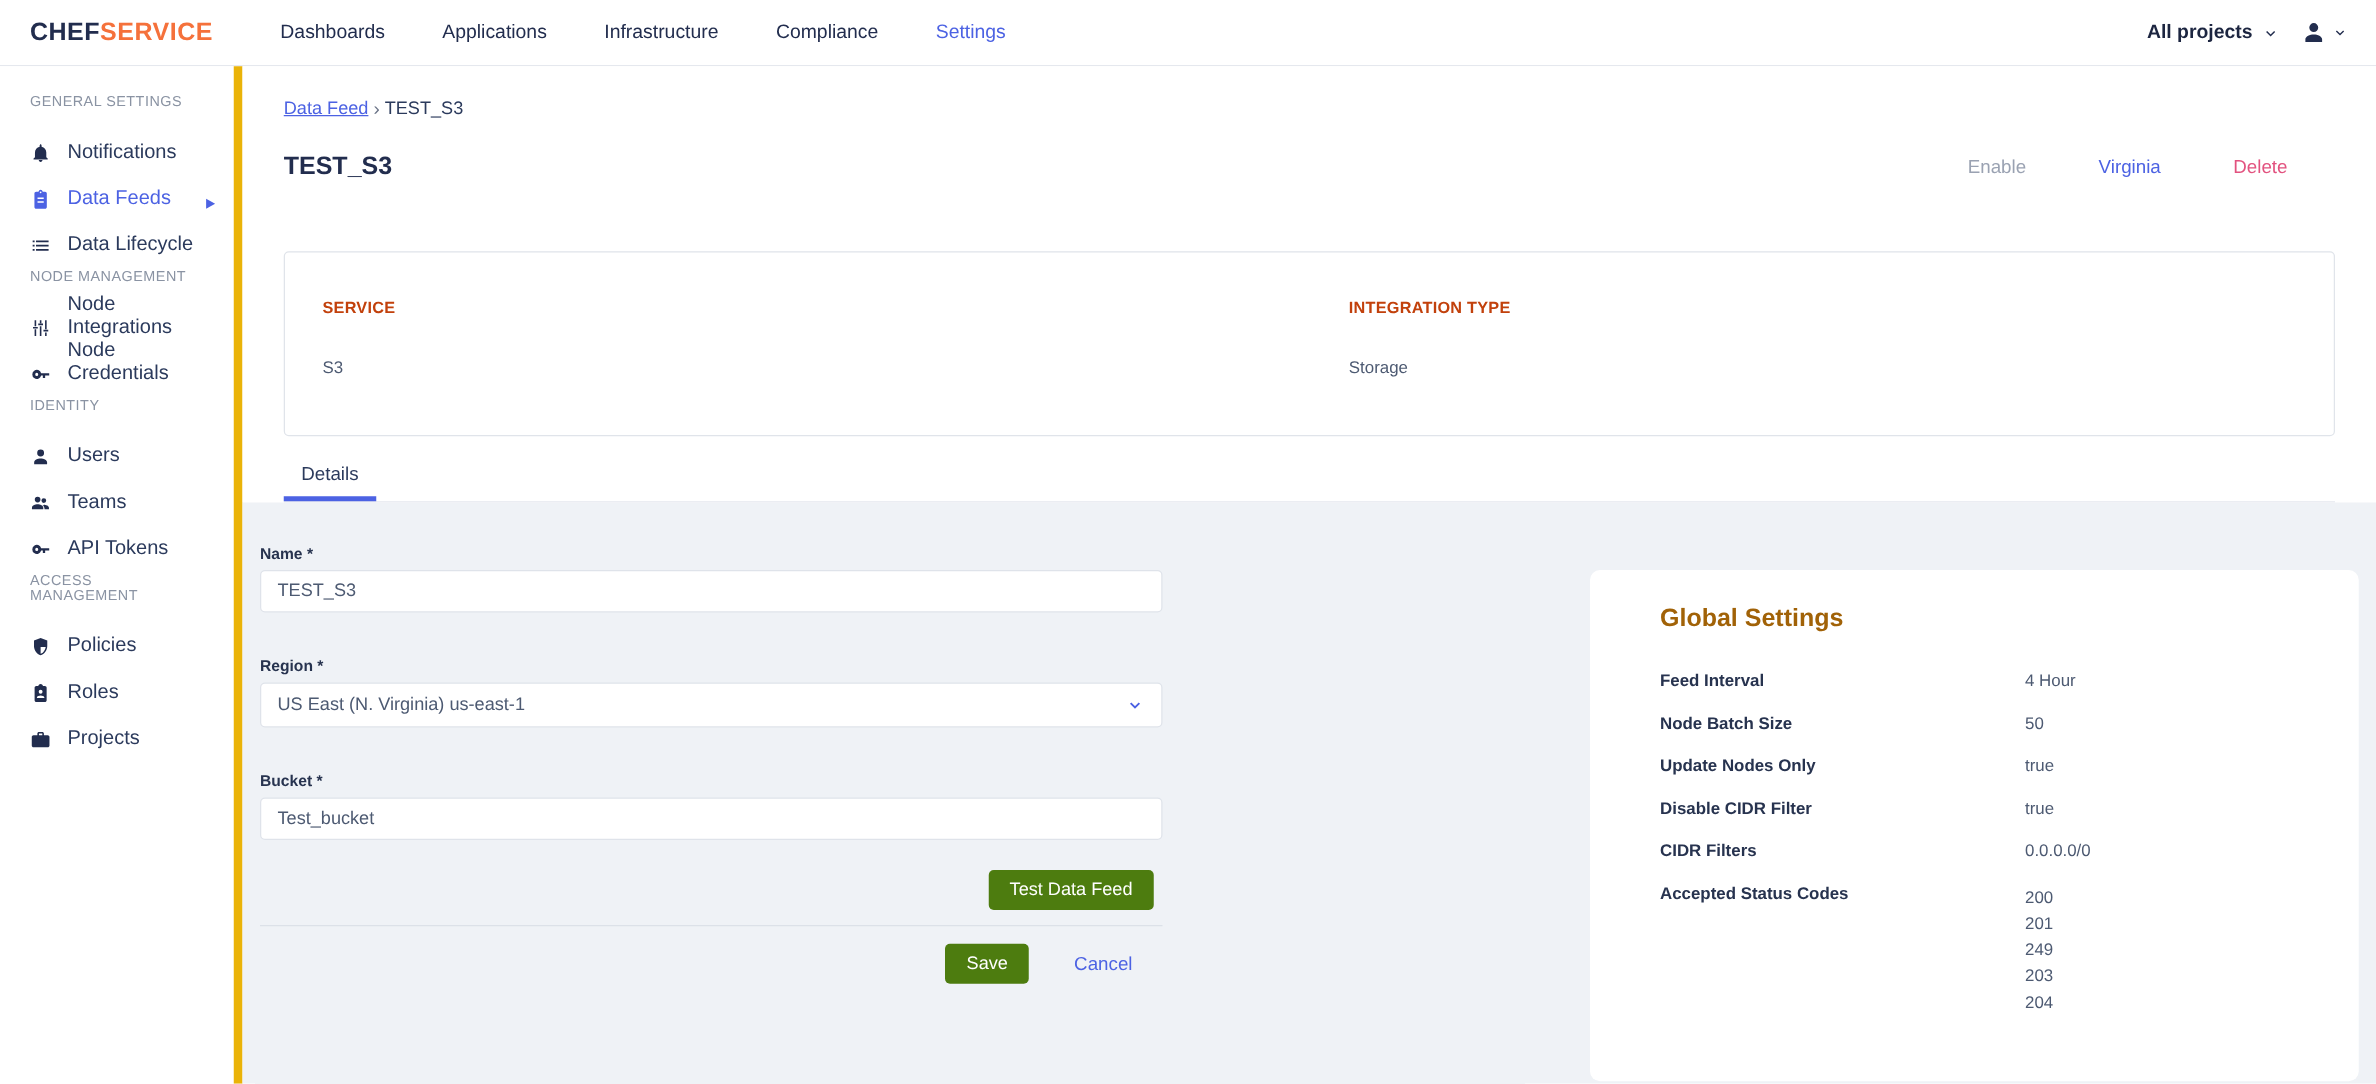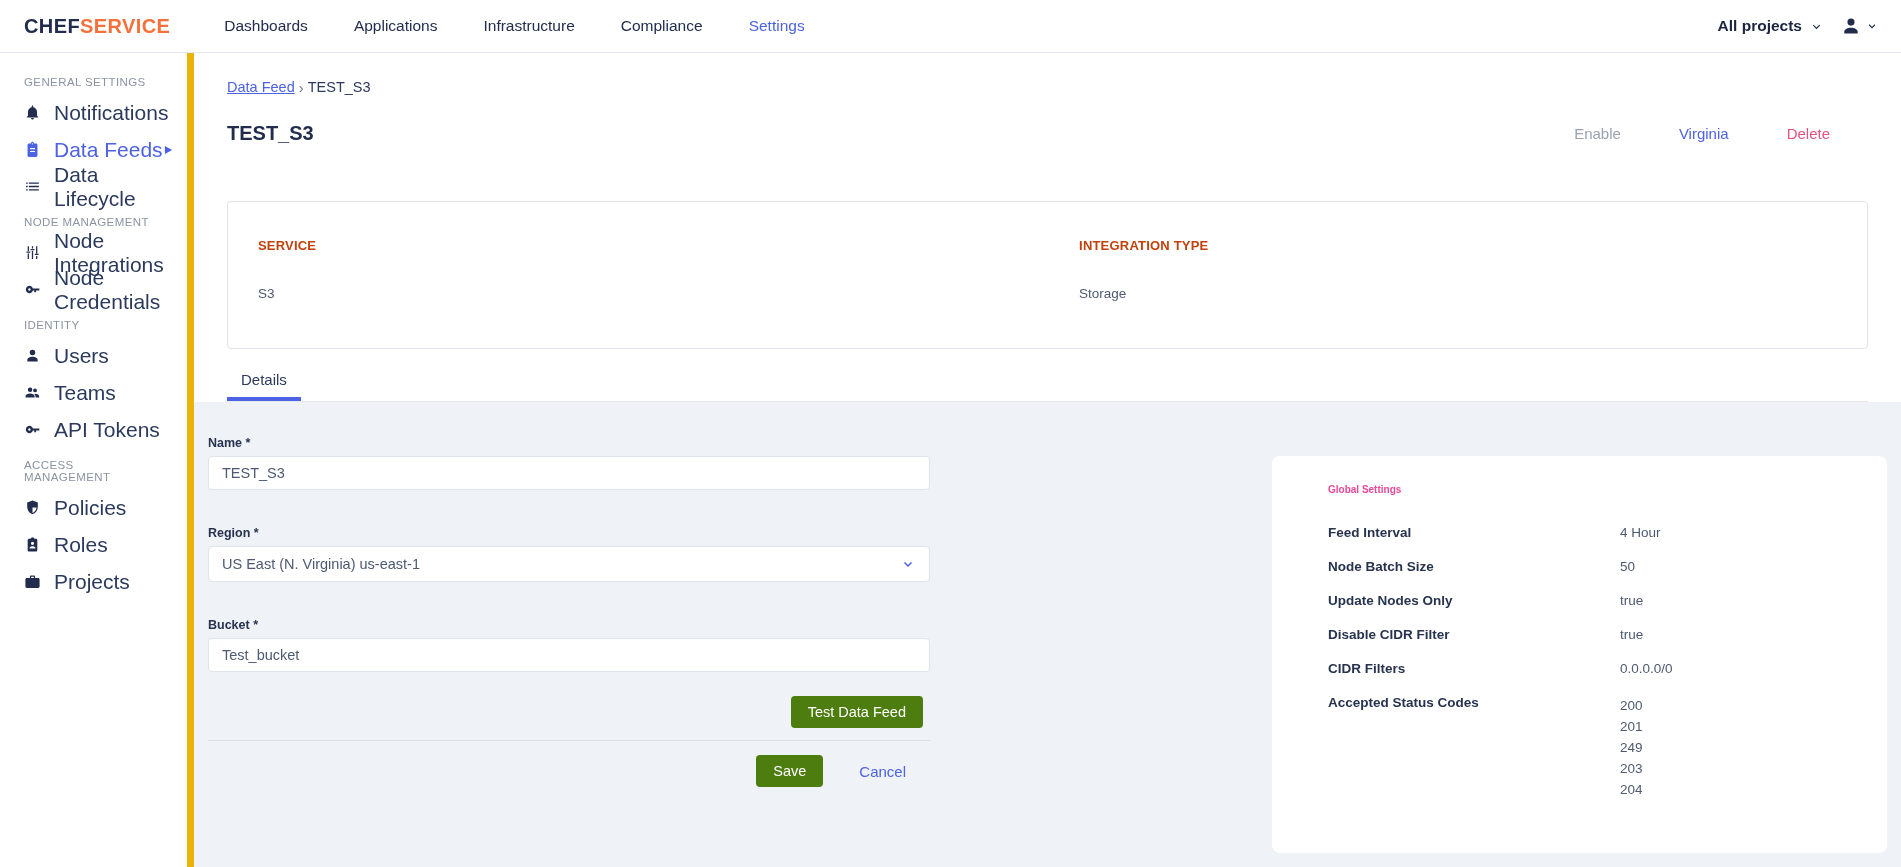--- a/index.html
+++ b/index.html
@@ -19,21 +19,21 @@
   .nav-right { margin-left:auto; display:flex; align-items:center; }
   .projects-filter { display:flex; align-items:center; gap:9px; font-size:15.5px; font-weight:700; color:#1c2540; cursor:pointer; }
   .chev { display:inline-flex; color:#222d4e; }
   .user-menu { display:flex; align-items:center; gap:5px; margin-left:18px; cursor:pointer; }
   .avatar { width:22px; height:22px; color:#222d4e; display:flex; }
 
   
   .shell { display:flex; height:814px; }
   .sidebar { width:194px; flex:none; background:#fff; border-right:7px solid #eab308; padding-top:12px; }
   .side-heading { padding:11px 24px 6px; font-size:11.5px; color:#8a93a3; letter-spacing:.4px; }
-  .side-item { display:flex; align-items:center; height:37px; padding:0 14px 0 24px; font-size:21px; color:#2b3a5c; cursor:pointer; }
+  .side-item { display:flex; align-items:flex-end; height:37px; padding:0 14px 0 24px; font-size:16px; color:#2b3a5c; cursor:pointer; }
   .side-item .icon { width:17px; height:17px; margin-right:13px; display:flex; color:#222d4e; flex:none; }
   .side-item.active, .side-item.active .icon { color:#4c62e3; }
   .side-arrow { margin-left:auto; display:flex; color:#4c62e3; }
 
   
   .main { flex:1; display:flex; flex-direction:column; min-width:0; }
   .main-top { padding:26px 33px 0; background:#fff; }
   .breadcrumb { display:flex; align-items:flex-start; gap:4px; font-size:14.5px; }
   .crumb-link { color:#4c62e3; text-decoration:underline; cursor:pointer; }
   .crumb-sep { color:#6b7488; font-size:15px; }
@@ -63,21 +63,21 @@
   .select-box { width:100%; height:36px; border:1px solid #dfe3ea; border-radius:4px; background:#fff; padding:0 15px 0 13px; font-size:14.5px; color:#4d5a72; display:flex; align-items:center; justify-content:space-between; cursor:pointer; }
   .select-box .chev { color:#4c62e3; }
   .test-row { display:flex; justify-content:flex-end; margin-top:24px; padding-right:7px; }
   .btn-primary { background:#4d7c0f; color:#fff; border:none; border-radius:4px; font-size:14.5px; padding:8px 17px; font-family:inherit; cursor:pointer; }
   .form-divider { border-top:1px solid #dce1e8; margin-top:12px; }
   .save-row { display:flex; justify-content:flex-end; align-items:center; gap:36px; margin-top:14px; padding-right:24px; }
   .cancel-link { color:#4c62e3; font-size:15px; cursor:pointer; }
 
   .right-panel { position:absolute; left:1078px; top:54px; width:615px; }
   .gs-card { background:#fff; border-radius:8px; padding:28px 40px 34px 56px; min-height:368px; }
-  .gs-title { font-size:10px; font-weight:700; color:#ec4899; }
+  .gs-title { font-size:20px; font-weight:700; color:#a16207; }
   .gs-rows { margin-top:30px; }
   .gs-row { display:grid; grid-template-columns:292px 1fr; font-size:13.5px; margin-bottom:19px; }
   .gs-label { font-weight:600; color:#27334f; }
   .gs-value { color:#4d5a72; }
   .code-line { color:#4d5a72; line-height:21px; }
 </style>
 </head>
 <body>
 
 <div class="navbar">

